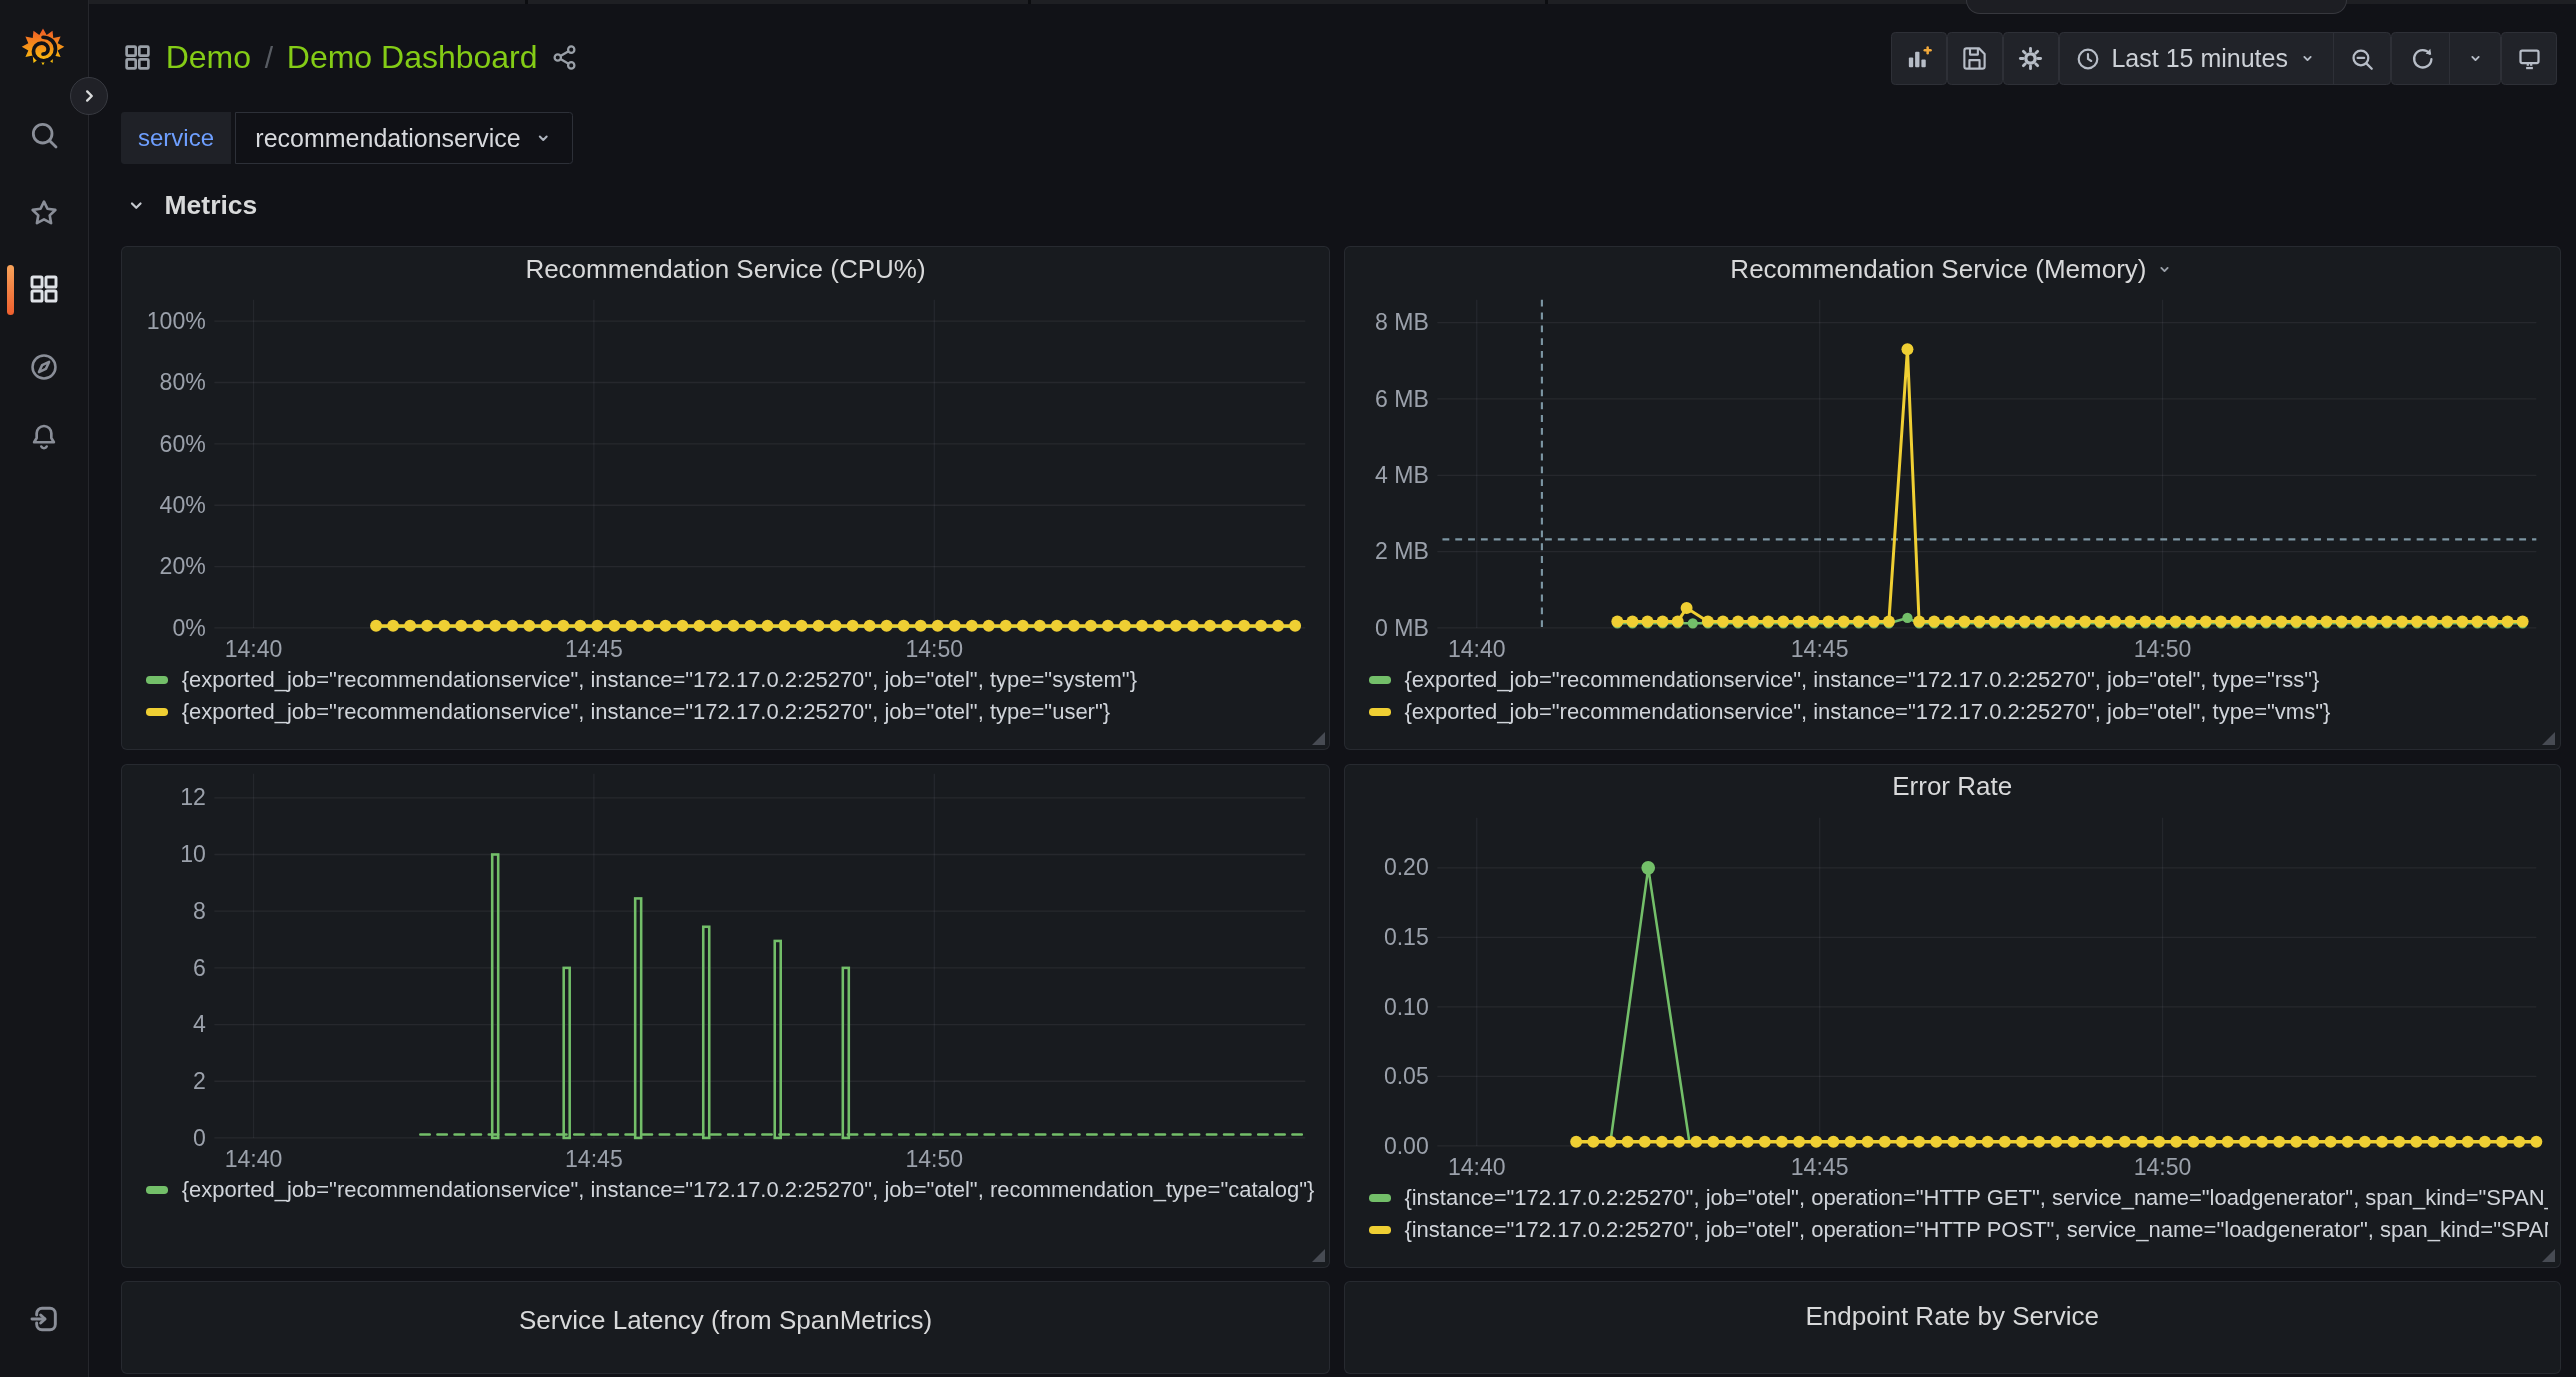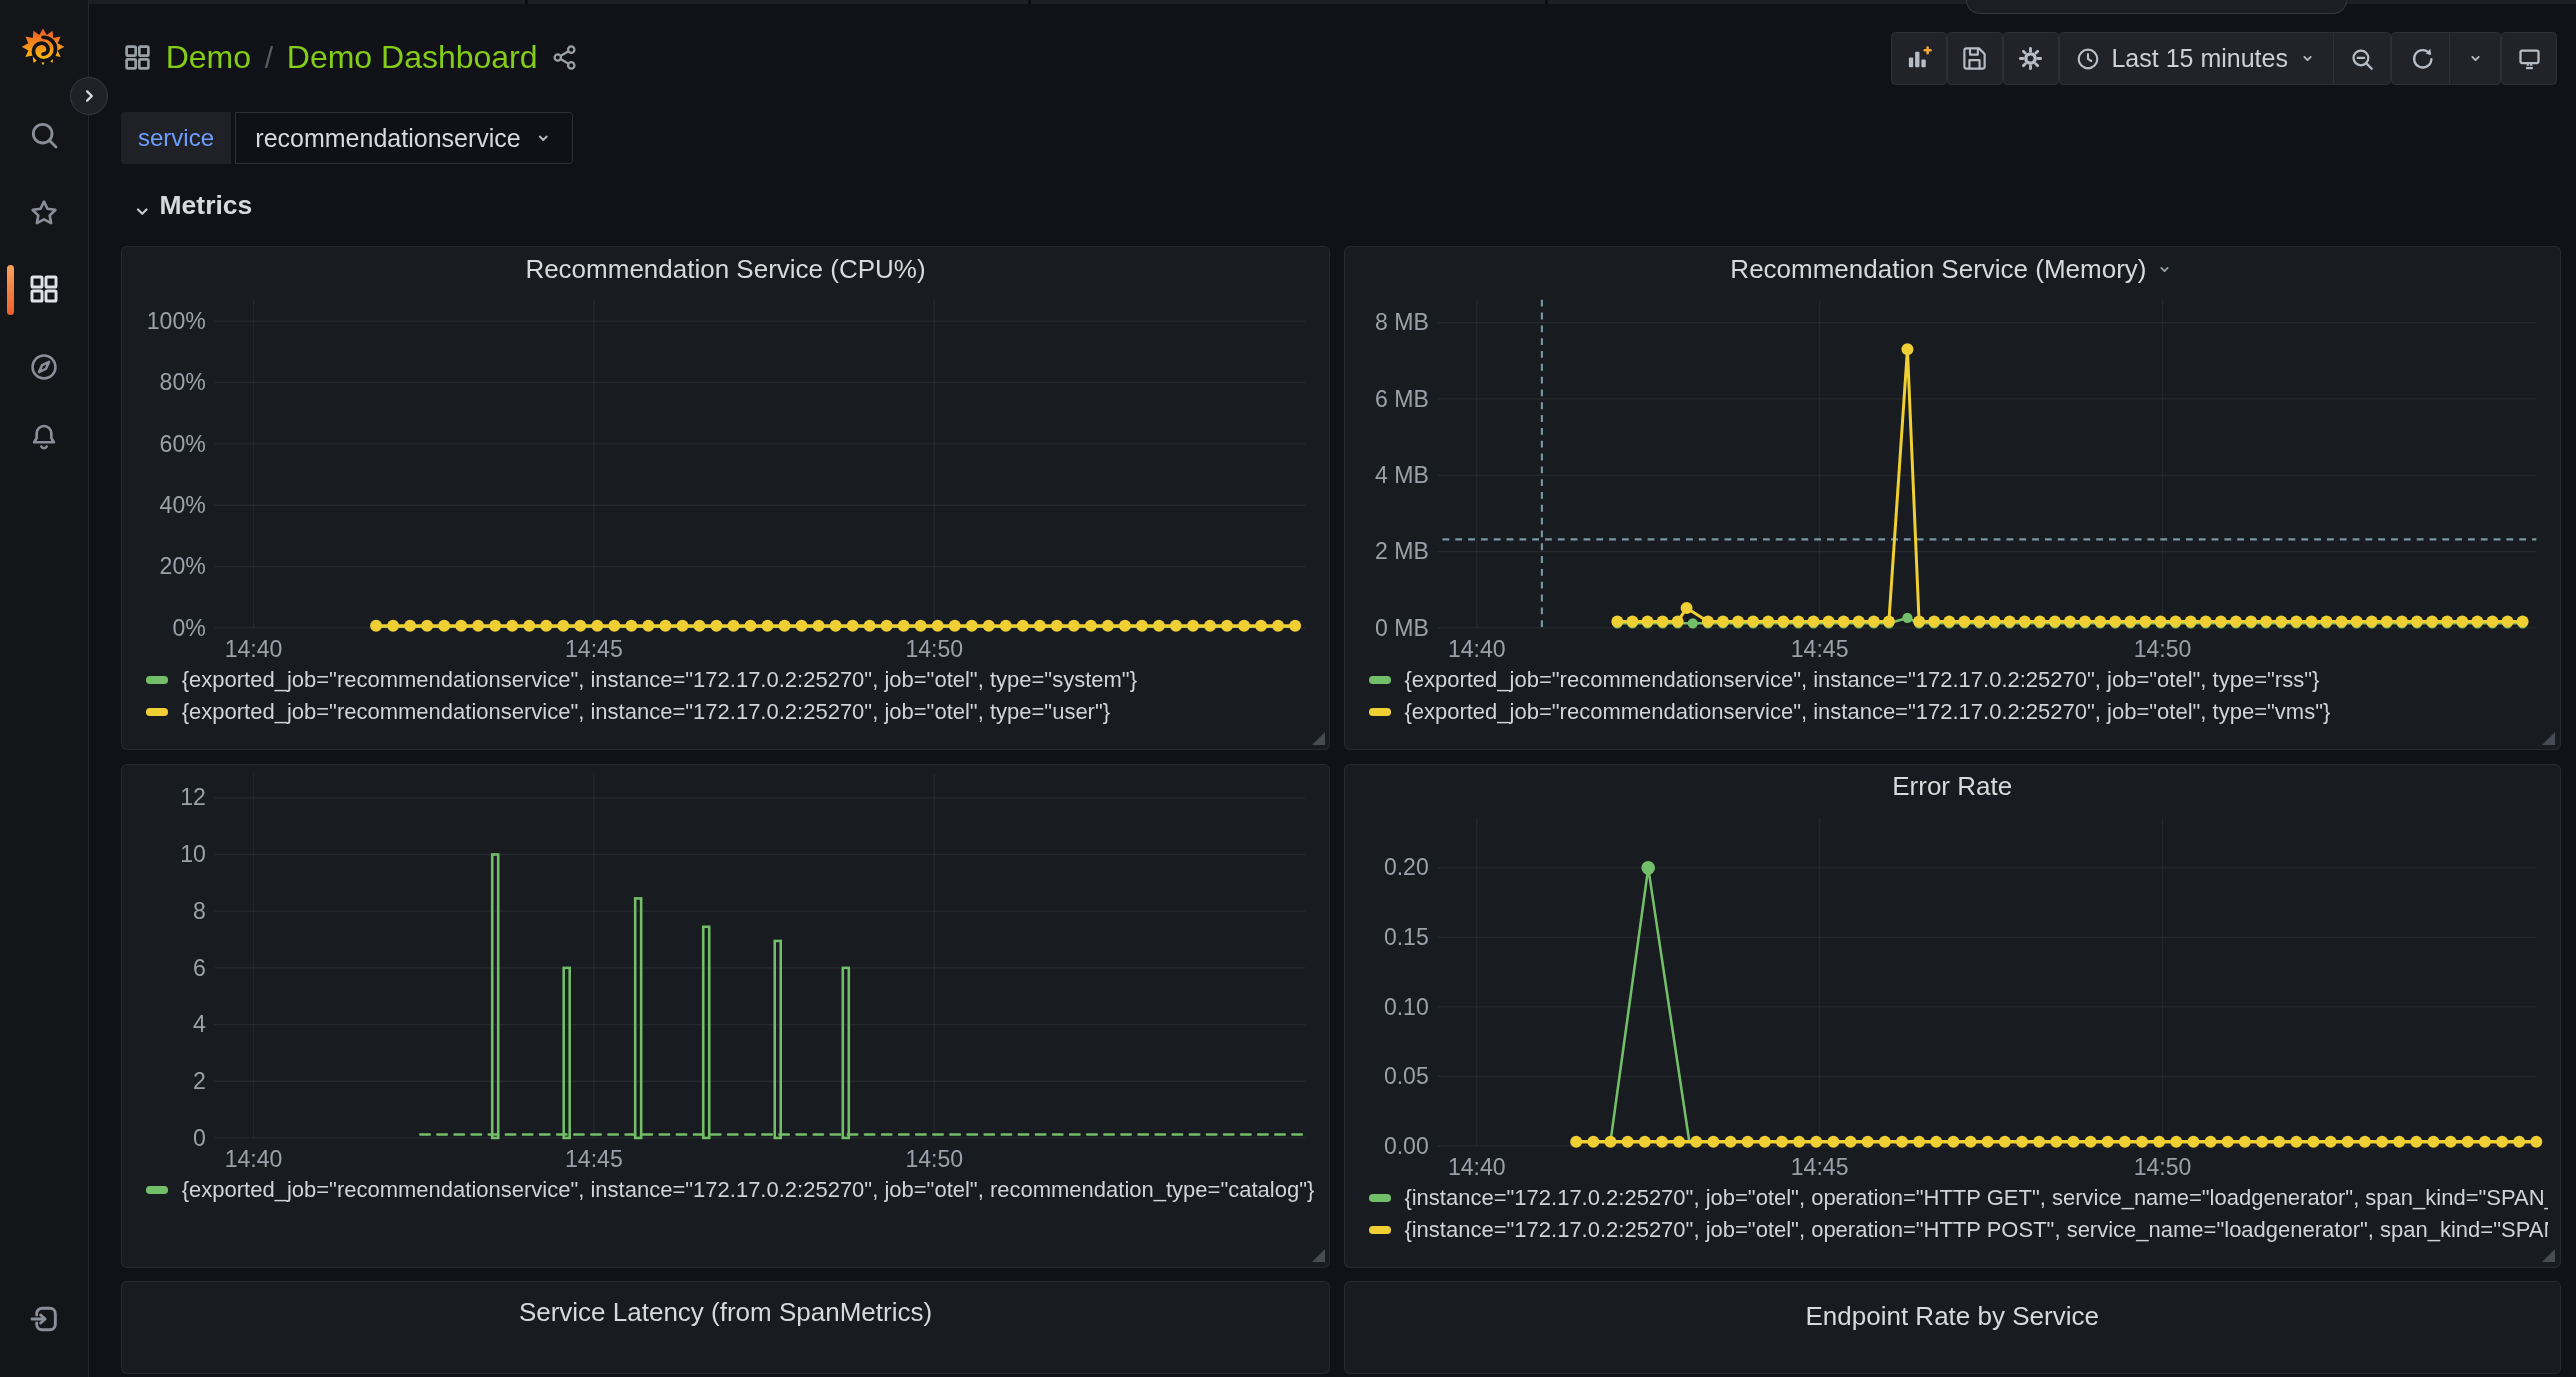--- a/index.html
+++ b/index.html
@@ -47,21 +47,21 @@
   
   .varrow { position:absolute; left:121px; top:112px; height:52px; display:flex;border-radius:26px; }
   .varlabel { background:#1f2127; color:#6e9fff; font-size:24px; font-weight:500;
     display:flex; align-items:center; padding:0 17px; border-radius:3.4px 0 0 3.4px; cursor:pointer; }
   .varvalue { margin-left:4.3px; background:#101116; border:1.3px solid #2d3038; border-radius:0 3.4px 3.4px 0;
     color:#d7d9dd; font-size:25px; font-weight:500; display:flex; align-items:center; gap:12px;
     padding:0 19px; cursor:pointer; min-width:282px; }
   .varvalue svg { width:20.5px; height:20.5px; color:#aeb4be; }
 
   
-  .sectionrow { position:absolute; left:132px; top:190px; display:flex; align-items:flex-end; gap:7px; cursor:pointer; }
+  .sectionrow { position:absolute; left:126px; top:190px; display:flex; align-items:center; gap:18px; cursor:pointer; }
   .sectionrow svg { width:20.5px; height:20.5px; color:#c5c9cf; }
   .sectiontitle { font-size:26.5px; font-weight:bold; color:#d8d9da; }
 
   
   .grid { position:absolute; left:121px; top:246px; display:grid;
     grid-template-columns:1209px 1217px; column-gap:13.7px; row-gap:13.7px; }
   .panel { background:#181b1f; border:1.3px solid rgba(204,204,220,0.09); border-radius:6px;
     position:relative; display:flex; flex-direction:column; padding:0 12px; }
   .panel.h590 { height:504px; }
   .panel.stub { height:93px; }
@@ -657,21 +657,21 @@
         </div>
       <div class="lrow">
         <span class="swatch" style="background: rgb(239, 207, 51);"></span>
         <span class="ltext">{instance="172.17.0.2:25270", job="otel", operation="HTTP POST", service_name="loadgenerator", span_kind="SPAN_KIN</span>
         </div>
     </div>
     <div class="resize-handle"></div>
   </section>
 
   <section class="panel stub">
-    <div class="ptitle" style="margin-top:8px">
+    <div class="ptitle" style="margin-top:16px">
         <span>Service Latency (from SpanMetrics)</span>
       </div>
   </section>
   <section class="panel stub">
     <div class="ptitle" style="margin-top:12px">
         <span>Endpoint Rate by Service</span>
       </div>
   </section>
 </div>
 

